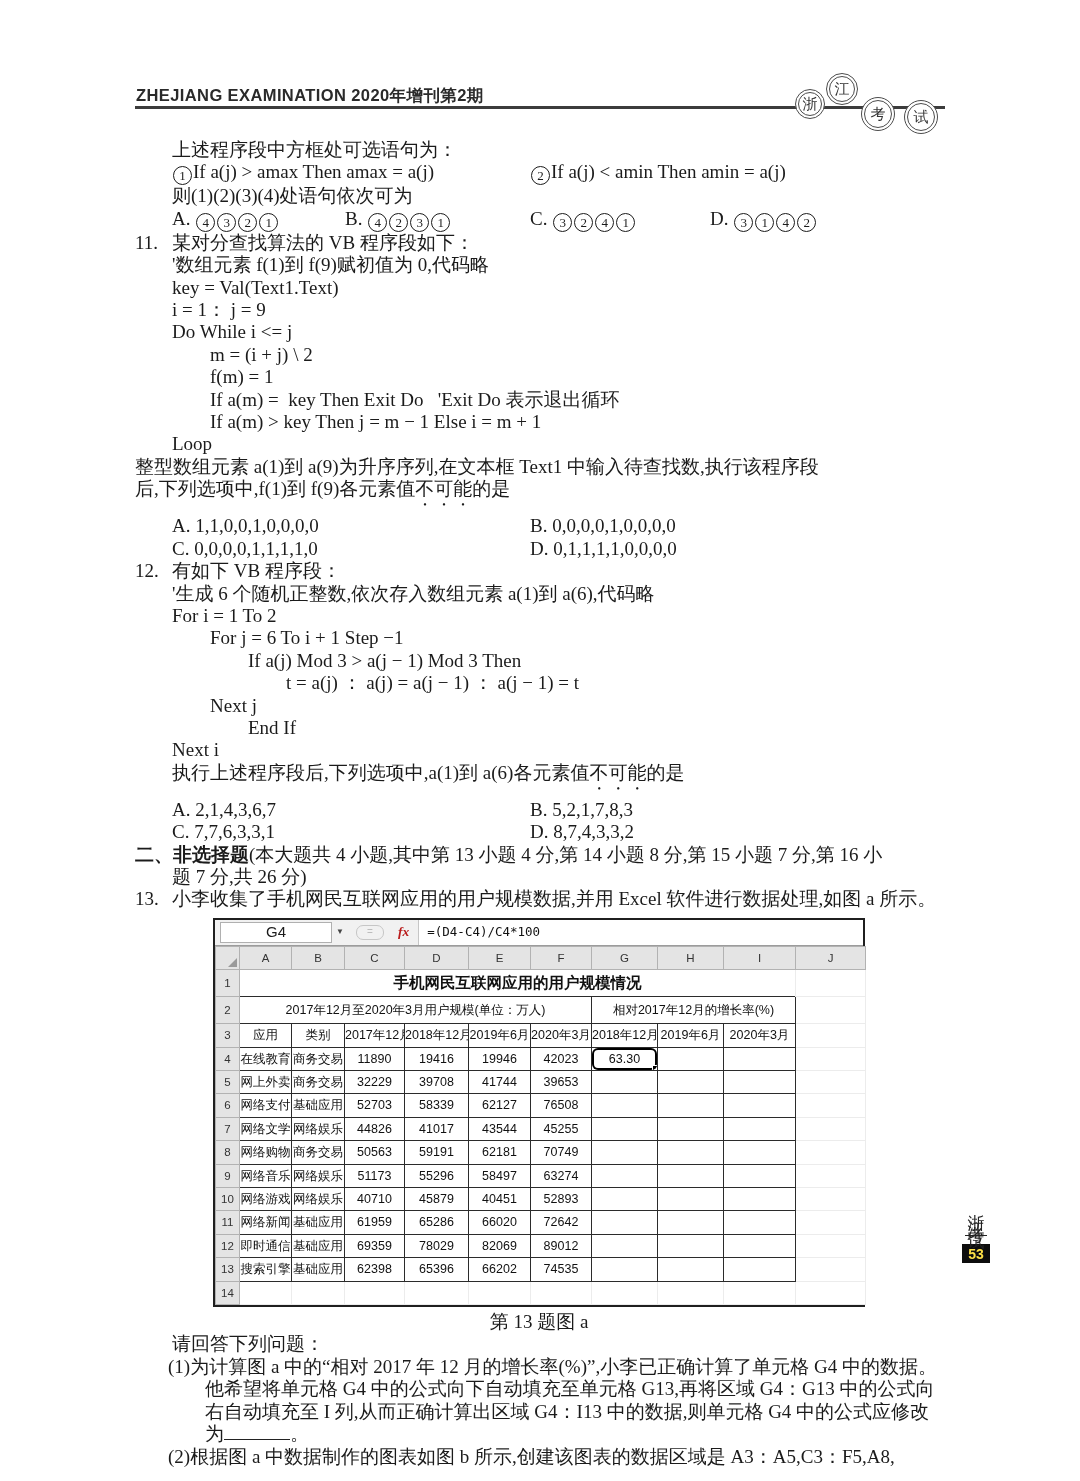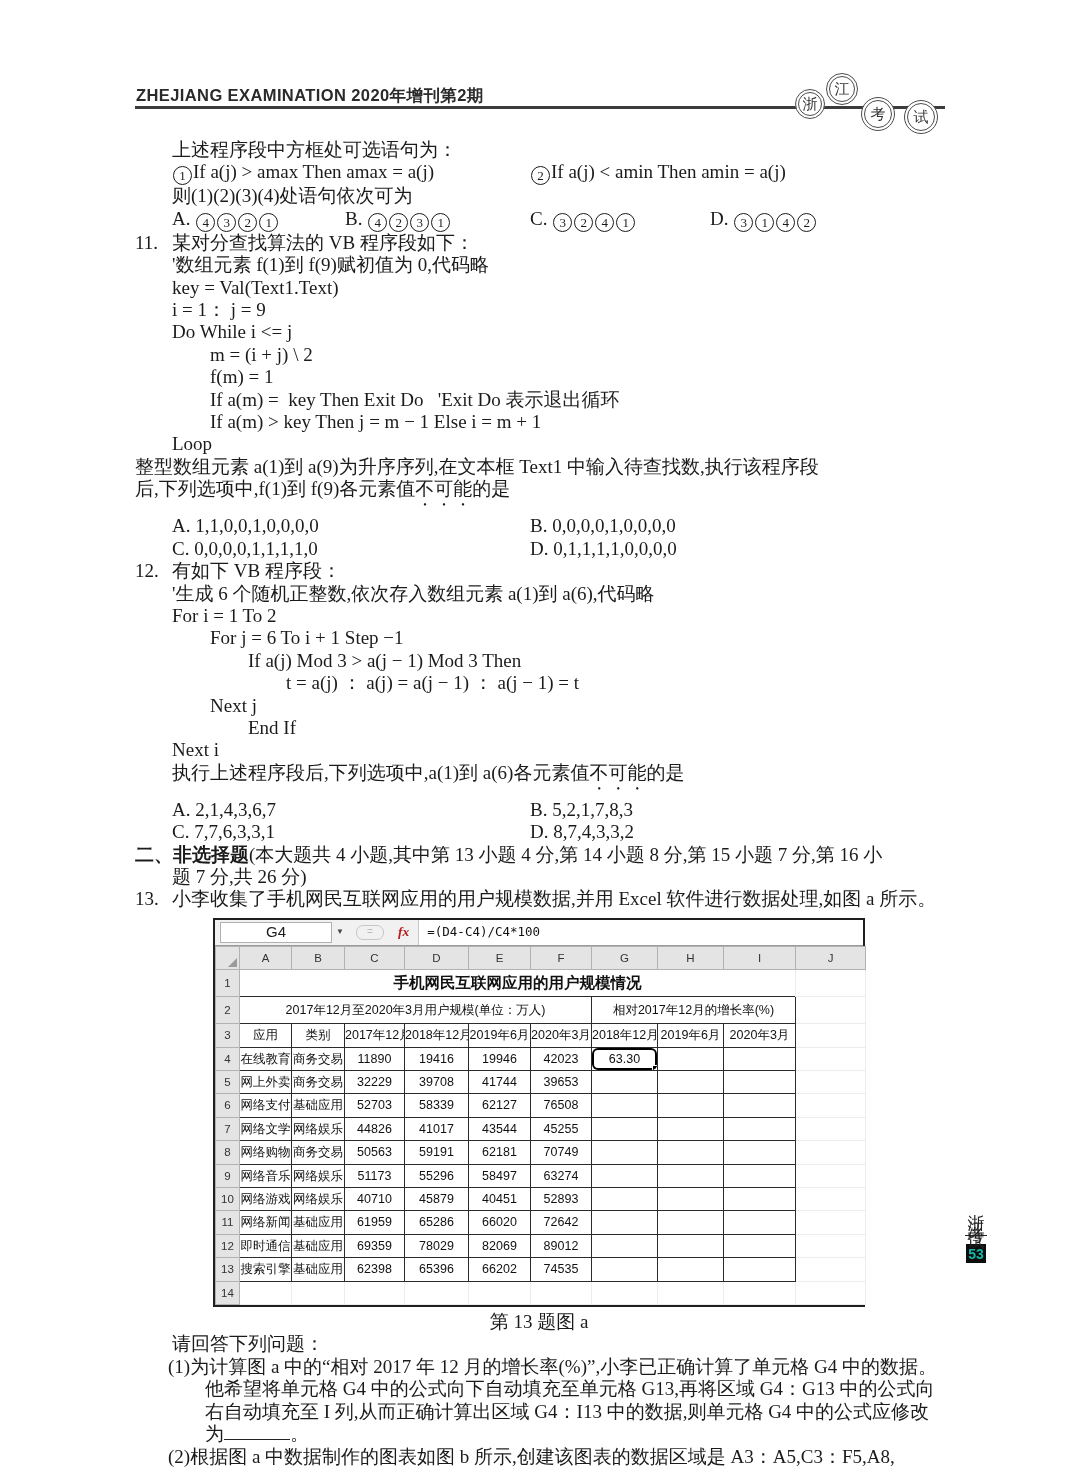--- a/index.html
+++ b/index.html
@@ -58,21 +58,21 @@
   .xd{height:19px;}  .xd td.b{font-size:12.5px;}
   .xr14{height:15px;}
   .b{border:1px solid #2b2b2b;}
   .ghost{border:1px solid #ececec;background:#fff;}
   .sel{box-shadow:inset 0 0 0 2px #000;position:relative;border-radius:6px;}
   .sel::after{content:"";position:absolute;right:-2px;bottom:-2px;width:5px;height:5px;background:#000;border:1px solid #fff;z-index:2;}
   
   .side{position:absolute;left:961px;top:1201px;width:30px;text-align:center;}
   .vtext{writing-mode:vertical-rl;font-size:17px;letter-spacing:6px;color:#222;margin:0 auto;}
   .vsep{width:22px;border-top:1.5px solid #222;margin:10px auto 8px;}
-  .pagenum{width:20px;height:19px;background:#0d0d0d;color:#14b8a6;display:flex;align-items:center;justify-content:center;
+  .pagenum{width:28px;height:19px;background:#0d0d0d;color:#fde047;display:flex;align-items:center;justify-content:center;
            font-family:"Liberation Sans","DejaVu Sans",sans-serif;font-weight:bold;font-size:14px;margin:4px auto;}
 </style>
 </head>
 <body>
 
 <div class="page">
 
   <div class="journal">ZHEJIANG EXAMINATION 2020年增刊第2期</div>
   <div class="rule"></div>
   <div class="logo">

